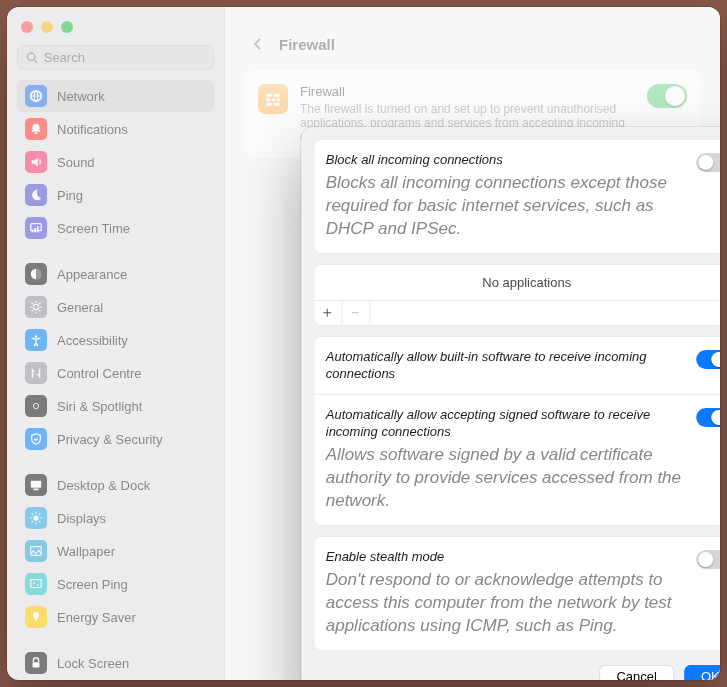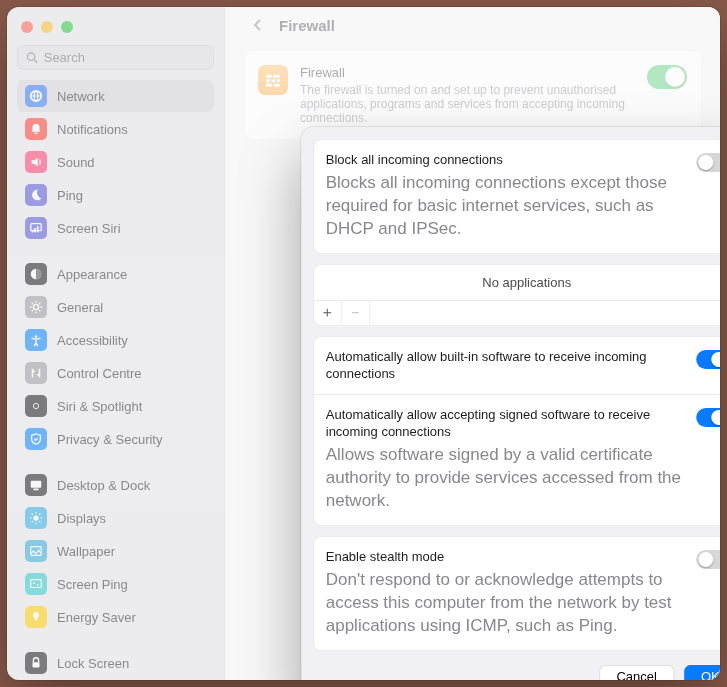--- a/index.html
+++ b/index.html
@@ -35,21 +35,21 @@
     background:rgba(0,0,0,.04); border:1px solid rgba(0,0,0,.08);
     border-radius:6px; padding:4px 8px; color:#8a8a8e; margin-bottom:10px;
   }
   .search input{ border:none;background:transparent;outline:none;font-size:13px;width:100%;color:#333;}
   .sidebar-list { display:flex; flex-direction:column; gap:1px; font-size:13px; color:#333;}
   .sidebar-item{ display:flex; align-items:center; gap:10px; padding:5px 8px; border-radius:6px;}
   .sidebar-item.sel{ background:rgba(0,0,0,.08); }
   .side-icon{ width:22px;height:22px;border-radius:5px;display:flex;align-items:center;justify-content:center;}
   .side-icon svg{width:14px;height:14px;}
   .sgroup-gap{ height:12px; }
-  .content{ flex:1; padding: 5px 18px; position:relative; background:#f5f4f6;}
+  .content{ flex:1; padding: 24px 18px; position:relative; background:#f5f4f6;}
   .content-header{ display:flex;align-items:center;gap:10px; padding:2px 0 14px 4px;}
   .back-btn{ width:22px;height:22px;display:flex;align-items:center;justify-content:center;color:#6a6a6e;border-radius:4px;}
   .content-title{ font-weight:600;font-size:15px;color:#2b2b2d;}
   .fw-card{ background:#fff;border:1px solid rgba(0,0,0,.06);border-radius:10px;padding:14px 14px;display:flex;gap:12px;align-items:flex-start;}
   .fw-icon{ width:30px;height:30px;border-radius:7px;background:linear-gradient(#ffb54a,#ff9a1f);display:flex;align-items:center;justify-content:center;}
   .fw-icon svg{width:18px;height:18px;fill:#fff;}
   .fw-text{ flex:1; font-size:12px;color:#7a7a7e;}
   .fw-text .t{ font-size:13px;color:#222;margin-bottom:3px;}
   .big-toggle{ width:40px;height:24px;border-radius:12px;background:#d0d0d3;position:relative;}
   .big-toggle.on{ background:#34c759;}
@@ -63,21 +63,21 @@
   .modal{
     position:absolute; top:120px; left:50%; transform:translateX(-38%);
     width:452px; background:#f1f0f2;border-radius:12px;
     box-shadow:0 30px 60px rgba(0,0,0,.35),0 0 0 1px rgba(0,0,0,.08);
     padding:12px;
   }
   .panel{ background:#fff;border:1px solid rgba(0,0,0,.07);border-radius:8px;}
   .panel + .panel{ margin-top:10px;}
   .row{ display:flex;align-items:flex-start;gap:10px;padding:12px 12px;}
   .row + .row{ border-top:1px solid rgba(0,0,0,.07);}
-  .row .txt{ flex:1;}
+  .row .txt{ flex:1;font-style:italic;}
   .row .ttl{ font-size:13px;color:#1d1d1f;line-height:1.3;}
   .row .sub{ font-size:17px;color:#88888c;margin-top:3px;line-height:1.35;}
   .toggle{ width:32px;height:19px;border-radius:10px;background:#d6d6d9;position:relative;flex-shrink:0;margin-top:1px;}
   .toggle .k{ width:15px;height:15px;border-radius:50%;background:#fff;position:absolute;top:2px;left:2px;box-shadow:0 1px 2px rgba(0,0,0,.3);}
   .toggle.on{ background:#0a7aff;}
   .toggle.on .k{ left:15px;}
   .apps-empty{ text-align:center;font-size:13px;color:#4a4a4c;padding:10px 0;}
   .apps-bar{ display:flex;border-top:1px solid rgba(0,0,0,.08);}
   .apps-bar .b{ width:28px;height:24px;display:flex;align-items:center;justify-content:center;border-right:1px solid rgba(0,0,0,.08);font-size:15px;color:#555;}
   .modal-footer{ display:flex;justify-content:flex-end;gap:10px;padding:14px 4px 4px;}
@@ -140,21 +140,21 @@
         </div>
         <div class="sidebar-item">
           <div class="side-icon" style="background:#5856d6">
             <svg viewBox="0 0 16 16" fill="#fff">
               <rect x="2" y="3" width="12" height="8" rx="1" fill="none" stroke="#fff" stroke-width="1.5"></rect>
               <rect x="3" y="10" width="2" height="3"></rect>
               <rect x="6" y="8" width="2" height="5"></rect>
               <rect x="9" y="6" width="2" height="7"></rect>
             </svg>
           </div>
-          <span>Screen Siri</span>
+          <span>Screen Time</span>
         </div>
         <div class="sgroup-gap"></div>
         <div class="sidebar-item">
           <div class="side-icon" style="background:#1d1d1f">
             <svg viewBox="0 0 16 16" fill="#fff">
               <circle cx="8" cy="8" r="6"></circle>
               <path d="M8 2a6 6 0 0 1 0 12z" fill="#555"></path>
             </svg>
           </div>
           <span>Appearance</span>

